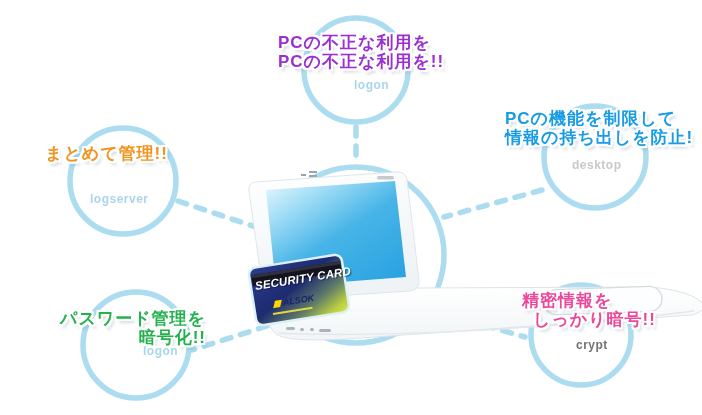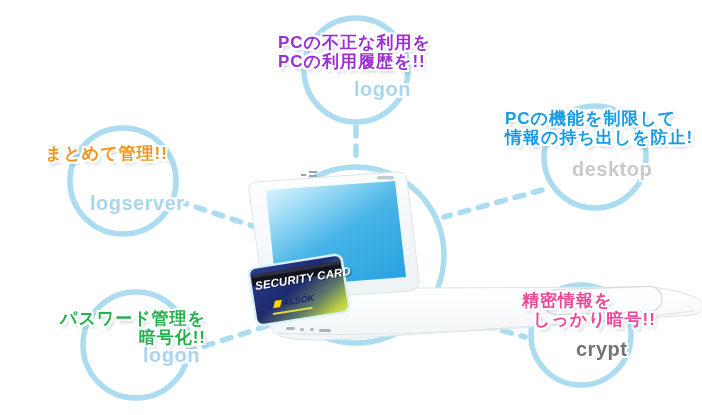--- a/index.html
+++ b/index.html
@@ -14,21 +14,21 @@
   .jp{
     position:absolute;white-space:nowrap;font-weight:bold;font-size:17px;line-height:19px;
     letter-spacing:1px;
     text-shadow:
       -2px -2px 0 #fff, 2px -2px 0 #fff, -2px 2px 0 #fff, 2px 2px 0 #fff,
       -2px 0 0 #fff, 2px 0 0 #fff, 0 -2px 0 #fff, 0 2px 0 #fff,
       3px 4px 3px rgba(110,130,145,0.35);
   }
   
   .en{
-    position:absolute;white-space:nowrap;font-weight:bold;font-size:20px;letter-spacing:.5px;
+    position:absolute;white-space:nowrap;font-weight:bold;font-size:12px;letter-spacing:.5px;
     text-shadow:
       -2px -2px 0 #fff, 2px -2px 0 #fff, -2px 2px 0 #fff, 2px 2px 0 #fff,
       -2px 0 0 #fff, 2px 0 0 #fff, 0 -2px 0 #fff, 0 2px 0 #fff;
   }
   #jp-logon{left:262px;top:33px;color:#9b2fd1;}
   #jp-logserver{left:29px;top:144px;color:#f0941d;}
   #jp-desktop{left:489px;top:109px;color:#189ce4;}
   #jp-pass{left:44px;top:309px;color:#22b24c;text-align:right;}
   #jp-crypt{left:506px;top:291px;color:#ec4899;}
   #jp-crypt .l2{margin-left:11px;}
@@ -130,21 +130,21 @@
 
     <g transform="rotate(-9 283 290)">
       <rect x="236" y="261" width="94" height="58" rx="7" fill="url(#cardg)" stroke="#dcf0f8" stroke-width="2.5"></rect>
       <rect x="238" y="268" width="90" height="11" fill="#14141e"></rect>
       <rect x="238" y="268" width="90" height="3" fill="#3c3c4e" opacity="0.7"></rect>
     </g>
   </svg>
 
   <div class="jp" id="jp-logon">
     <div class="l1">PCの不正な利用を</div>
-    <div class="l2">PCの利用履歴を!!</div>
+    <div class="l2">PCの不正な利用を!!</div>
   </div>
   <div class="en" id="en-logon">logon</div>
 
   <div class="jp" id="jp-logserver">
     <div class="l2">まとめて管理!!</div>
   </div>
   <div class="en" id="en-logserver">logserver</div>
 
   <div class="jp" id="jp-desktop">
     <div class="l1">PCの機能を制限して</div>

